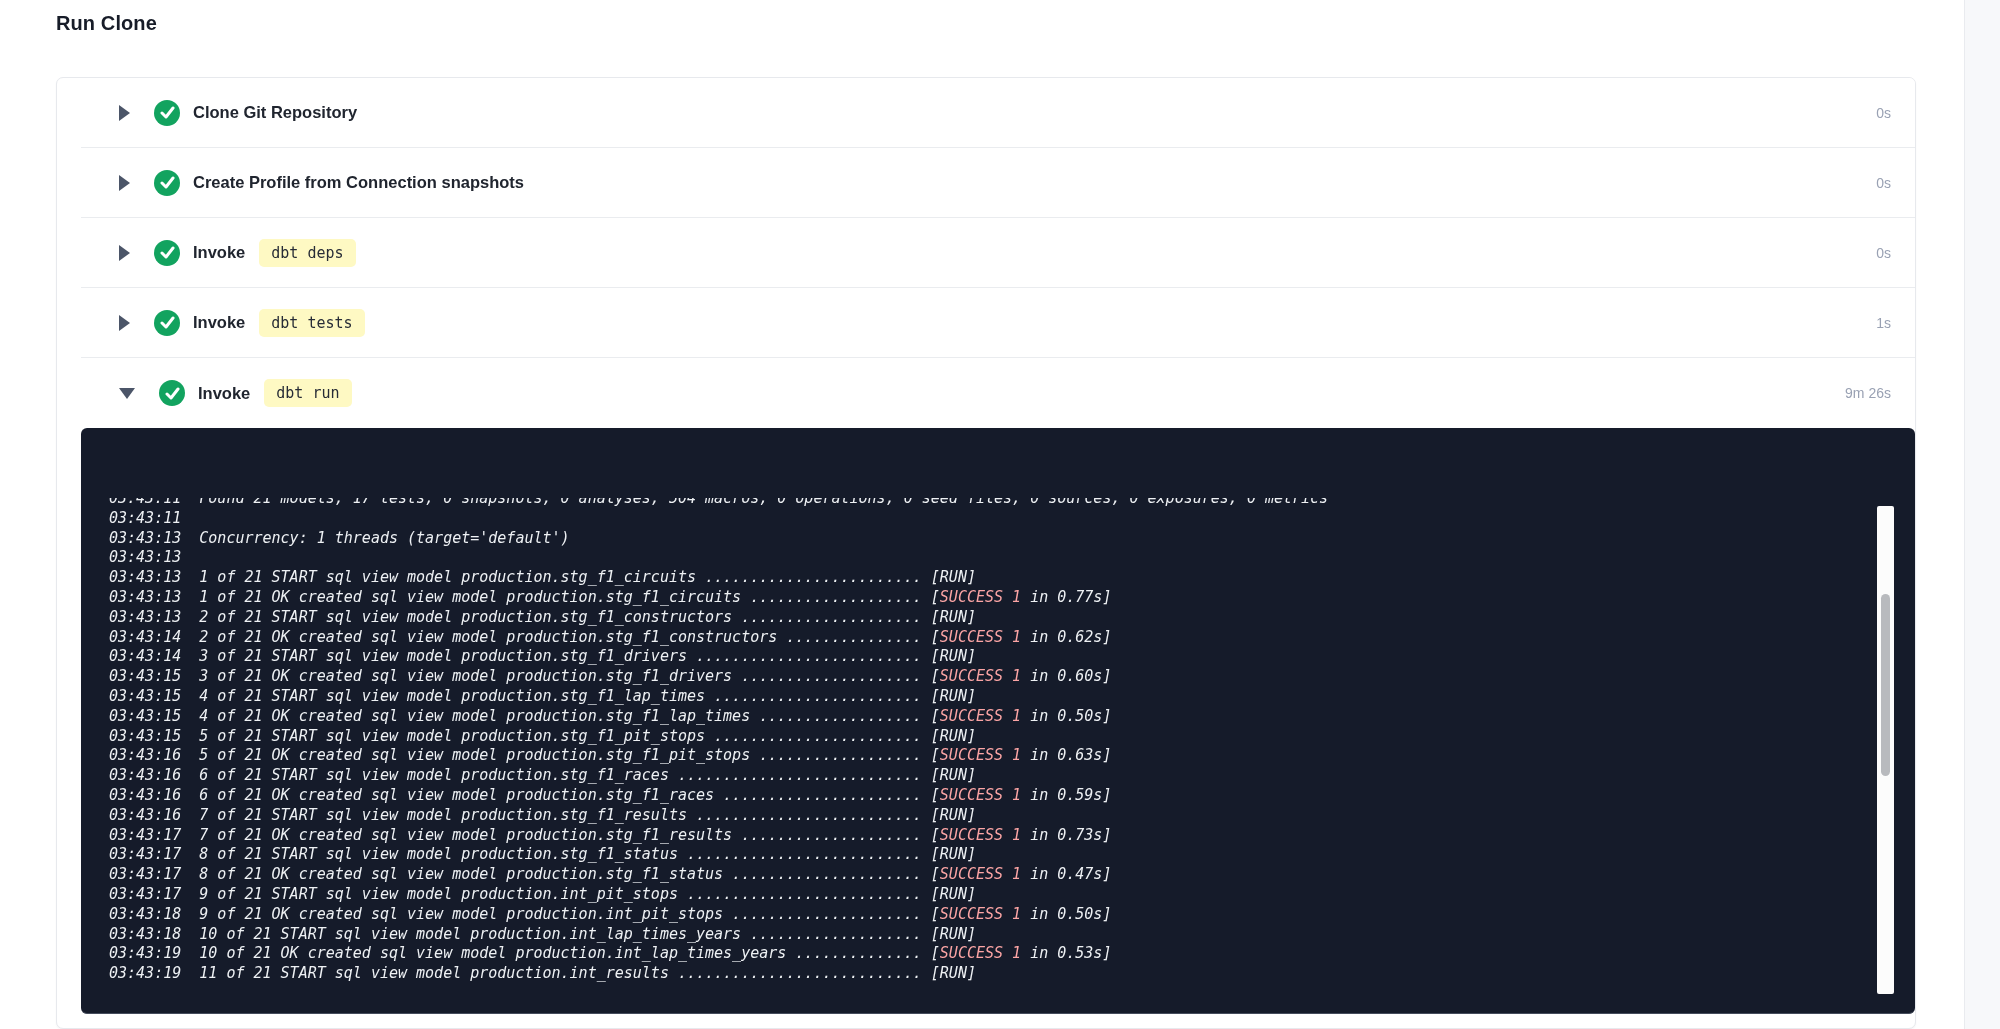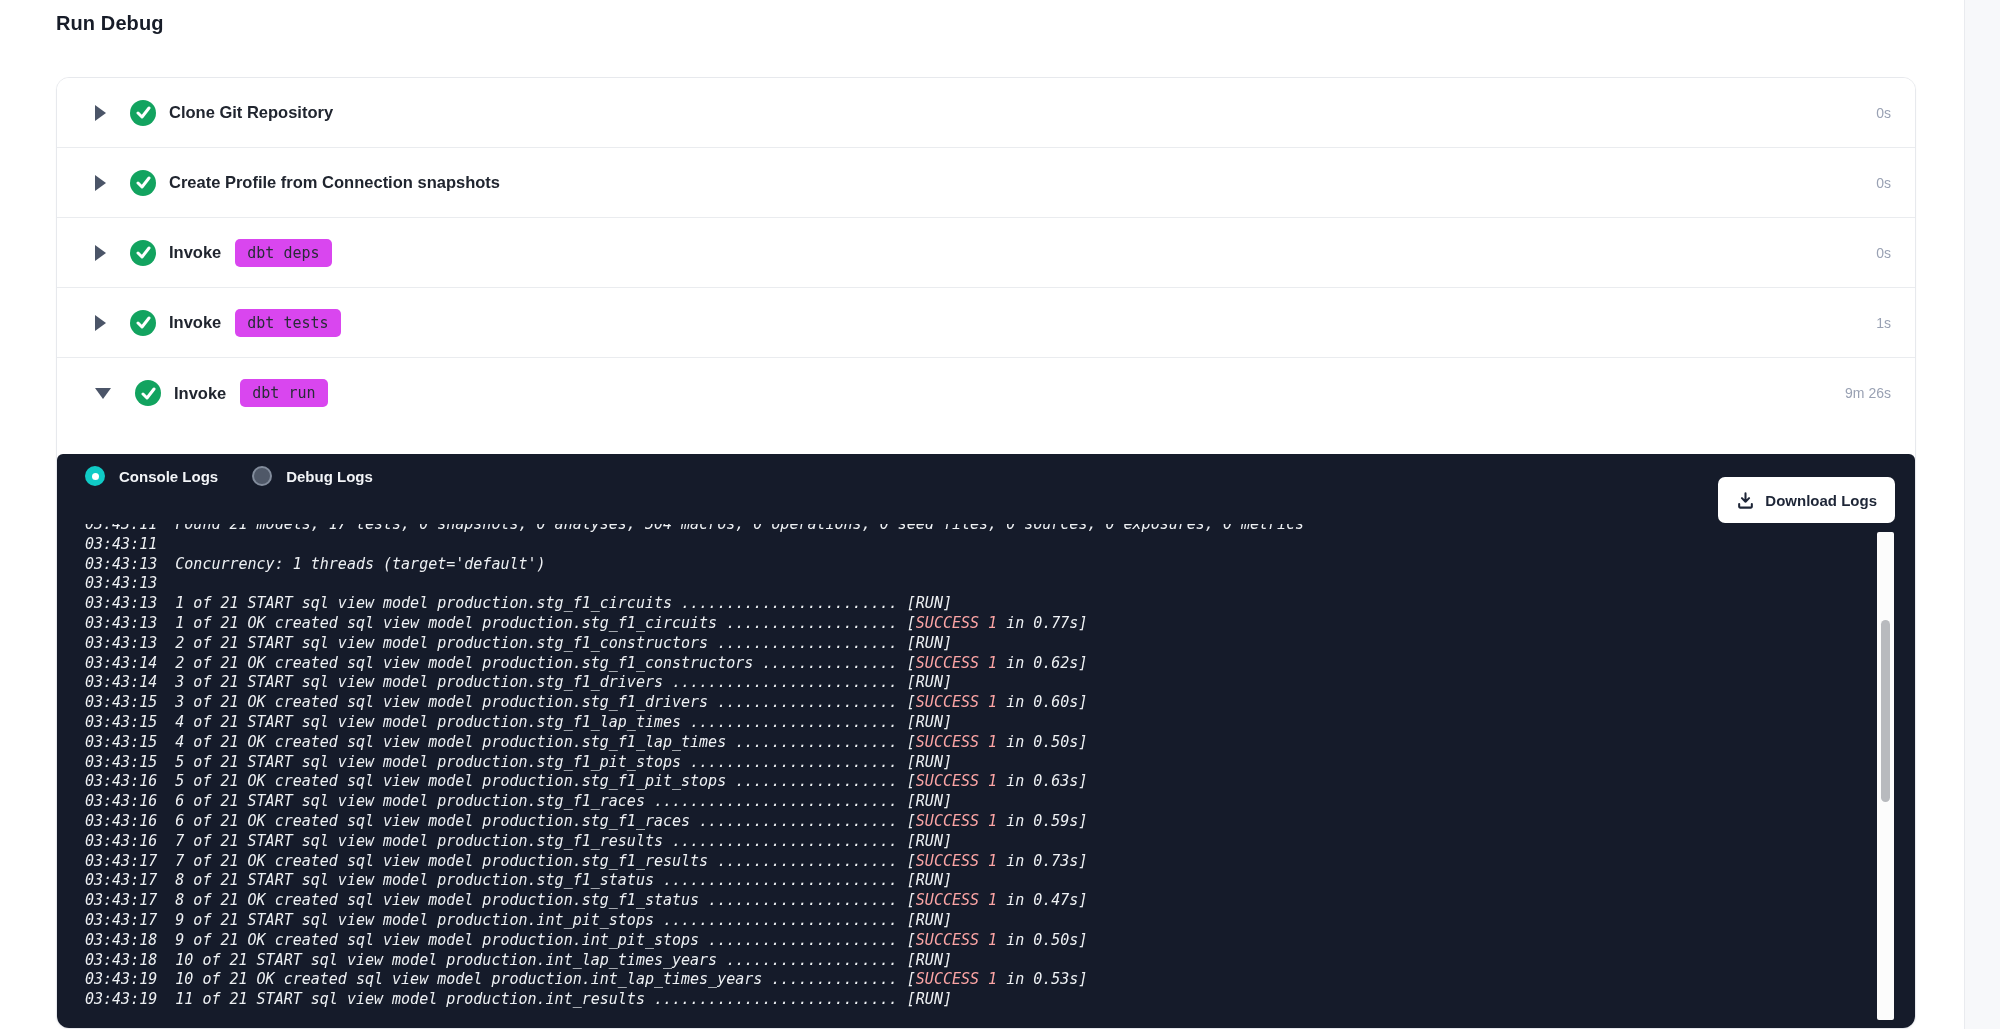--- a/index.html
+++ b/index.html
@@ -6,39 +6,39 @@
   html,body { width:2000px; height:1029px; background:#ffffff; overflow:hidden;
     font-family:"Liberation Sans", sans-serif; }
 
   .right-strip { position:absolute; top:0; right:0; width:36px; height:1029px;
     background:#f7f8fa; border-left:1px solid #e9ebef; }
 
   .page-title { position:absolute; left:56px; top:12px; font-size:20px; font-weight:700;
     color:#171c28; letter-spacing:0.1px; }
 
   .card { position:absolute; left:56px; top:77px; width:1860px; height:952px;
-    background:#ffffff; border:1px solid #e7e9ed; border-radius:13px;
-    box-shadow:0 1px 2px rgba(16,24,40,0.04); overflow:hidden; }
+    background:#ffffff; border:1px solid #e7e9ed; border-radius:7px;
+    box-shadow:0 1px 2px rgba(16,24,40,0.04); overflow:hidden;padding-left:24px; }
 
   .step-row { display:flex; align-items:center; height:70px; padding:0 24px 0 38px;
     background:#ffffff; }
   .step-row.bordered { border-bottom:1px solid #eaecef; }
 
   .tri { width:0; height:0; flex:0 0 auto; }
   .tri-right { border-top:8px solid transparent; border-bottom:8px solid transparent;
     border-left:11px solid #4b5568; }
   .tri-down { border-left:8px solid transparent; border-right:8px solid transparent;
     border-top:11px solid #4b5568; }
 
   .check { width:26px; height:26px; border-radius:50%; background:#12a35f; flex:0 0 auto;
     margin-left:24px; display:flex; align-items:center; justify-content:center; }
   .check svg { display:block; }
 
   .step-label { margin-left:13px; font-size:16.5px; font-weight:700; color:#20252f; }
-  .code-badge { margin-left:14px; background:#d946ef; border-radius:5px; padding:5px 12px;
+  .code-badge { margin-left:14px; background:#fef9c3; border-radius:5px; padding:5px 12px;
     font-family:"DejaVu Sans Mono", monospace; font-size:15px; color:#272c36; }
   .duration { margin-left:auto; font-size:14px; color:#99a1b3; }
 
   .log-panel { position:relative; width:100%; height:586px; background:#151b2a;
     border-radius:6px; border-bottom:1px solid #454c5c; }
 
   .panel-header { display:flex; align-items:center; margin:26px 0 0 28px; height:44px; }
   .radio-opt { display:flex; align-items:center; cursor:pointer; }
   .radio-opt + .radio-opt { margin-left:34px; }
   .radio-circle { width:20px; height:20px; border-radius:50%; }
@@ -61,21 +61,21 @@
   .scrollbar-track { position:absolute; right:21px; top:78px; width:17px; height:488px;
     background:#fcfcfc; border-radius:2px; }
   .scrollbar-thumb { position:absolute; left:4px; top:88px; width:9px; height:182px;
     background:#b8babe; border-radius:5px; }
 </style>
 </head>
 <body>
 
 <div class="right-strip"></div>
 
-<h1 class="page-title">Run Debug</h1>
+<h1 class="page-title">Run Clone</h1>
 
 <div class="card">
 
   <div class="step-row bordered">
     <span class="tri tri-right"></span>
     <span class="check">
       <svg width="15" height="13" viewBox="0 0 15 13">
           <path d="M2 7l4 4 7-9" fill="none" stroke="#ffffff" stroke-width="3" stroke-linecap="round" stroke-linejoin="round"></path>
         </svg>
     </span>
@@ -125,42 +125,20 @@
           <path d="M2 7l4 4 7-9" fill="none" stroke="#ffffff" stroke-width="3" stroke-linecap="round" stroke-linejoin="round"></path>
         </svg>
     </span>
     <span class="step-label">Invoke</span>
     <span class="code-badge">dbt run</span>
     <span class="duration">9m 26s</span>
   </div>
 
   <div class="log-panel">
 
-    <div class="panel-header">
-      <div class="radio-opt">
-        <span class="radio-circle radio-on">
-            <span class="dot"></span>
-          </span>
-        <span class="radio-label">Console Logs</span>
-      </div>
-      <div class="radio-opt">
-        <span class="radio-circle radio-off"></span>
-        <span class="radio-label">Debug Logs</span>
-      </div>
-
-      <button class="download-btn">
-        <span style="display:flex;">
-          <svg width="19" height="19" viewBox="0 0 24 24">
-              <path d="M12 3v10.5m0 0l-4.5-4.5m4.5 4.5l4.5-4.5" fill="none" stroke="#1e2637" stroke-width="2.6" stroke-linecap="round" stroke-linejoin="round"></path>
-              <path d="M4 16.5v3.5a1 1 0 0 0 1 1h14a1 1 0 0 0 1-1v-3.5" fill="none" stroke="#1e2637" stroke-width="2.6" stroke-linecap="round" stroke-linejoin="round"></path>
-            </svg>
-        </span>
-        <span>Download Logs</span>
-      </button>
-    </div>
 
     <div class="log-viewport">
       <div class="log-content"><div><span>03:43:11  Found 21 models, 17 tests, 0 snapshots, 0 analyses, 504 macros, 0 operations, 0 seed files, 0 sources, 0 exposures, 0 metrics</span></div><div><span>03:43:11</span></div><div><span>03:43:13  Concurrency: 1 threads (target='default')</span></div><div><span>03:43:13</span></div><div><span>03:43:13  1 of 21 START sql view model production.stg_f1_circuits ........................ [RUN]</span></div><div><span>03:43:13  1 of 21 OK created sql view model production.stg_f1_circuits ................... [</span><span class="log-green">SUCCESS 1</span><span> in 0.77s]</span></div><div><span>03:43:13  2 of 21 START sql view model production.stg_f1_constructors .................... [RUN]</span></div><div><span>03:43:14  2 of 21 OK created sql view model production.stg_f1_constructors ............... [</span><span class="log-green">SUCCESS 1</span><span> in 0.62s]</span></div><div><span>03:43:14  3 of 21 START sql view model production.stg_f1_drivers ......................... [RUN]</span></div><div><span>03:43:15  3 of 21 OK created sql view model production.stg_f1_drivers .................... [</span><span class="log-green">SUCCESS 1</span><span> in 0.60s]</span></div><div><span>03:43:15  4 of 21 START sql view model production.stg_f1_lap_times ....................... [RUN]</span></div><div><span>03:43:15  4 of 21 OK created sql view model production.stg_f1_lap_times .................. [</span><span class="log-green">SUCCESS 1</span><span> in 0.50s]</span></div><div><span>03:43:15  5 of 21 START sql view model production.stg_f1_pit_stops ....................... [RUN]</span></div><div><span>03:43:16  5 of 21 OK created sql view model production.stg_f1_pit_stops .................. [</span><span class="log-green">SUCCESS 1</span><span> in 0.63s]</span></div><div><span>03:43:16  6 of 21 START sql view model production.stg_f1_races ........................... [RUN]</span></div><div><span>03:43:16  6 of 21 OK created sql view model production.stg_f1_races ...................... [</span><span class="log-green">SUCCESS 1</span><span> in 0.59s]</span></div><div><span>03:43:16  7 of 21 START sql view model production.stg_f1_results ......................... [RUN]</span></div><div><span>03:43:17  7 of 21 OK created sql view model production.stg_f1_results .................... [</span><span class="log-green">SUCCESS 1</span><span> in 0.73s]</span></div><div><span>03:43:17  8 of 21 START sql view model production.stg_f1_status .......................... [RUN]</span></div><div><span>03:43:17  8 of 21 OK created sql view model production.stg_f1_status ..................... [</span><span class="log-green">SUCCESS 1</span><span> in 0.47s]</span></div><div><span>03:43:17  9 of 21 START sql view model production.int_pit_stops .......................... [RUN]</span></div><div><span>03:43:18  9 of 21 OK created sql view model production.int_pit_stops ..................... [</span><span class="log-green">SUCCESS 1</span><span> in 0.50s]</span></div><div><span>03:43:18  10 of 21 START sql view model production.int_lap_times_years ................... [RUN]</span></div><div><span>03:43:19  10 of 21 OK created sql view model production.int_lap_times_years .............. [</span><span class="log-green">SUCCESS 1</span><span> in 0.53s]</span></div><div><span>03:43:19  11 of 21 START sql view model production.int_results ........................... [RUN]</span></div></div>
     </div>
 
     <div class="scrollbar-track">
       <div class="scrollbar-thumb"></div>
     </div>
 
   </div>

